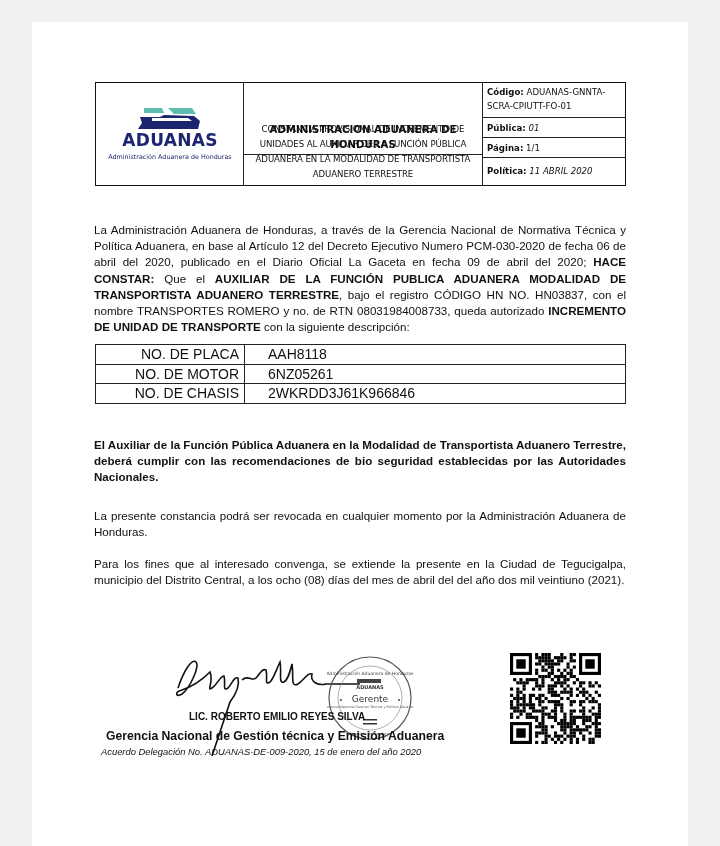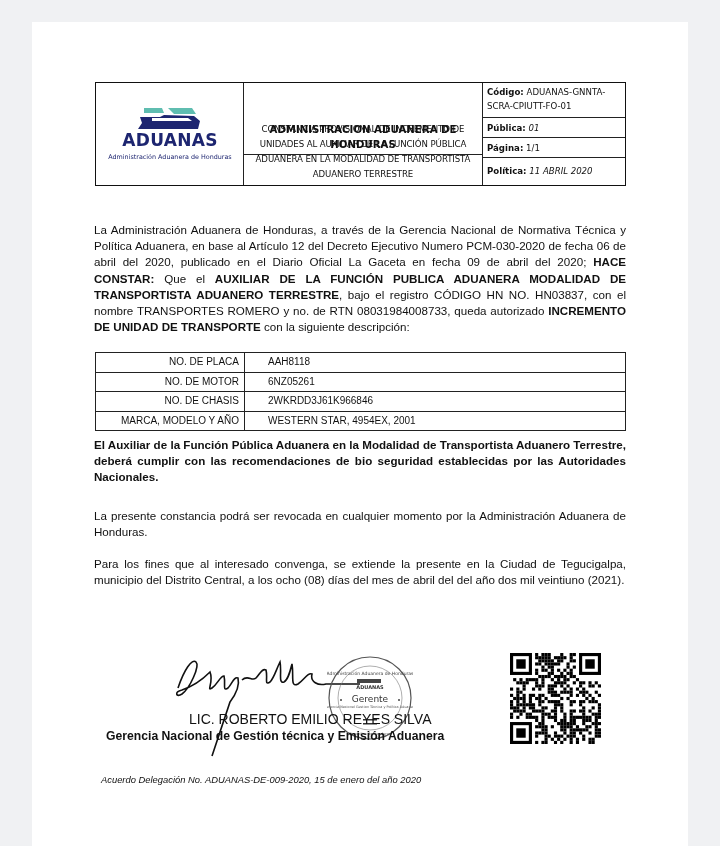--- a/index.html
+++ b/index.html
@@ -58,32 +58,32 @@
     font-size:11.6px; line-height:16.2px; text-align:justify;
   }
   .para b { font-weight:bold; }
   .p1 { top:222px; }
   .p2 { top:437px; font-weight:bold; }
   .p3 { top:508px; font-weight:normal; }
   .p4 { top:556px; }
 
   
   .dtable {
-    position:absolute; left:95px; top:352px; width:531px; border-collapse:collapse;
-    font-size:10px;
+    position:absolute; left:95px; top:344px; width:531px; border-collapse:collapse;
+    font-size:14px;
   }
   .dtable td { border:1px solid #222; height:18.5px; padding:0 4px; line-height:18px; }
   .dtable td.lbl { width:139px; text-align:right; padding-right:5px; }
   .dtable td.val { text-align:left; padding-left:23px; }
 
   
   .sig-name { position:absolute; left:0; width:100%; top:711px; text-align:center; }
-  .sig-name span { position:absolute; left:189px; font-weight:normal; font-size:14px; }
+  .sig-name span { position:absolute; left:189px; font-weight:bold; font-size:10px; }
   .sig-dept { position:absolute; left:106px; top:729px; font-weight:bold; font-size:12.2px; }
-  .sig-acuerdo { position:absolute; left:101px; top:746px; font-style:italic; font-size:9.4px;margin-top:28px; }
+  .sig-acuerdo { position:absolute; left:101px; top:746px; font-style:italic; font-size:9.4px; }
   .signature { position:absolute; left:170px; top:648px; }
   .stamp { position:absolute; left:327px; top:655px; }
   .qr { position:absolute; left:510px; top:653px; }
 </style>
 </head>
 <body>
 
 <div class="page"></div>
 
 <div class="hdr">
@@ -119,24 +119,20 @@
       <td class="lbl">NO. DE PLACA</td>
       <td class="val">AAH8118</td>
     </tr>
     <tr>
       <td class="lbl">NO. DE MOTOR</td>
       <td class="val">6NZ05261</td>
     </tr>
     <tr>
       <td class="lbl">NO. DE CHASIS</td>
       <td class="val">2WKRDD3J61K966846</td>
-    </tr>
-    <tr>
-      <td class="lbl">MARCA, MODELO Y AÑO</td>
-      <td class="val">WESTERN STAR, 4954EX, 2001</td>
     </tr>
   </tbody>
 </table>
 
 <div class="para p2">El Auxiliar de la Función Pública Aduanera en la Modalidad de Transportista Aduanero Terrestre, deberá cumplir con las recomendaciones de bio seguridad establecidas por las Autoridades Nacionales.</div>
 <div class="para p3">La presente constancia podrá ser revocada en cualquier momento por la Administración Aduanera de Honduras.</div>
 <div class="para p4">Para los fines que al interesado convenga, se extiende la presente en la Ciudad de Tegucigalpa, municipio del Distrito Central, a los ocho (08) días del mes de abril del del año dos mil veintiuno (2021).</div>
 
 <svg class="signature" width="190" height="110" viewBox="0 0 190 110">
   <path d="M8,40 C14,22 22,10 26,14 C30,18 20,40 12,46 C6,50 4,44 12,42 C24,38 34,30 40,24 C44,34 36,44 42,40 C48,36 50,28 54,28 C56,36 52,44 58,40 C62,36 64,28 68,30 C70,38 66,46 60,54 L42,108" fill="none" stroke="#111" stroke-width="1.6"></path>

